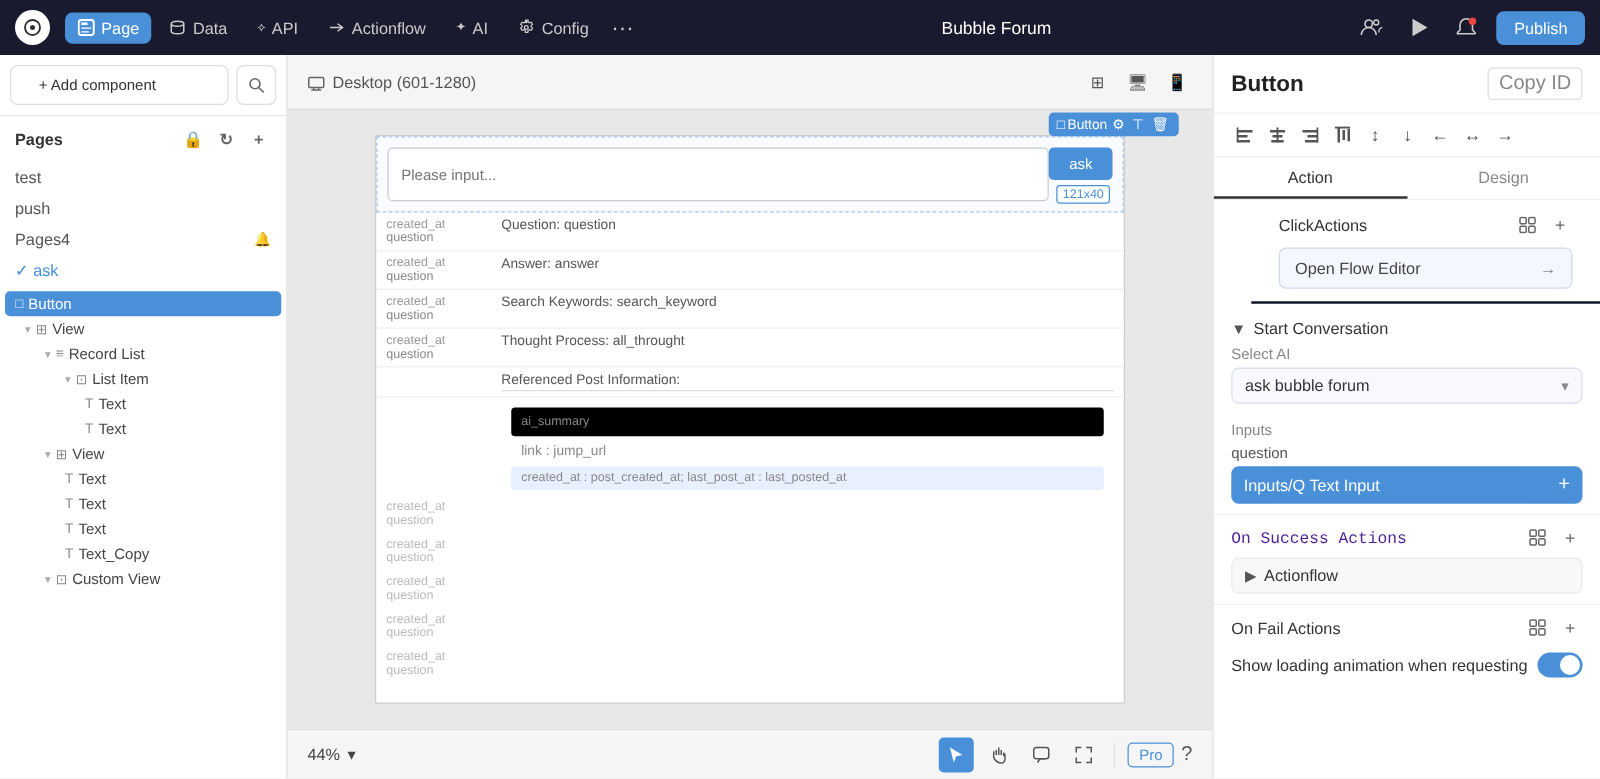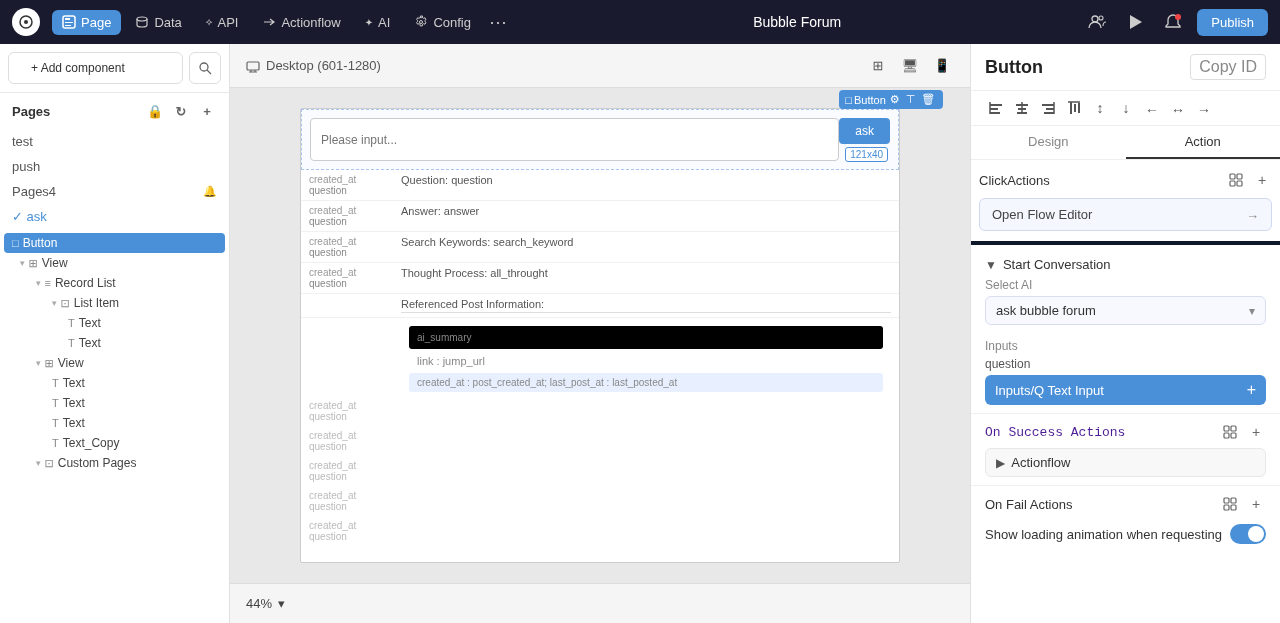--- a/index.html
+++ b/index.html
@@ -81,21 +81,21 @@
     
     .right-panel { width: 310px; background: #fff; border-left: 1px solid #e0e0e0; display: flex; flex-direction: column; flex-shrink: 0; overflow-y: auto; }
     .right-panel-header { padding: 10px 14px; display: flex; align-items: center; justify-content: space-between; border-bottom: 1px solid #eee; }
     .right-panel-title { font-size: 18px; font-weight: 600; color: #222; }
     .copy-id-btn { font-size: 16px; color: #888; cursor: pointer; border: 1px solid #ddd; border-radius: 4px; padding: 3px 8px; }
     .align-tools { display: flex; gap: 4px; padding: 6px 14px; border-bottom: 1px solid #eee; }
     .align-tool { width: 22px; height: 22px; display: flex; align-items: center; justify-content: center; cursor: pointer; color: #555; border-radius: 3px; font-size: 14px; }
     .tab-row { display: flex; border-bottom: 1px solid #eee; }
     .tab-btn { flex: 1; padding: 8px; text-align: center; font-size: 13px; cursor: pointer; color: #888; border-bottom: 2px solid transparent; }
     .tab-btn.active { color: #333; border-bottom: 2px solid #333; font-weight: 500; }
-    .section { padding: 10px 8px; border-bottom: 4px solid #0f172a; }
+    .section { padding: 10px 22px; border-bottom: 2px solid #0f172a; margin-left: 30px; }
     .section-header { display: flex; align-items: center; justify-content: space-between; margin-bottom: 8px; }
     .section-title { font-size: 13px; font-weight: 500; color: #333; }
     .section-icons { display: flex; gap: 6px; }
     .section-icon { width: 20px; height: 20px; display: flex; align-items: center; justify-content: center; cursor: pointer; color: #666; font-size: 14px; border-radius: 3px; }
     .flow-editor-row { display: flex; align-items: center; justify-content: space-between; background: #f5f7ff; border: 1px solid #d0d8f0; border-radius: 6px; padding: 8px 12px; cursor: pointer; }
     .flow-editor-label { font-size: 13px; color: #444; }
     .start-conv-row { display: flex; align-items: center; gap: 6px; padding: 6px 0; }
     .start-conv-arrow { color: #555; font-size: 12px; }
     .start-conv-label { font-size: 13px; color: #333; font-weight: 500; }
     .field-label { font-size: 12px; color: #888; margin-bottom: 4px; }
@@ -272,21 +272,21 @@
         <span class="tree-icon" style="font-size:11px;">T</span>
         <span>Text</span>
       </div>
       <div class="tree-item tree-indent-3">
         <span class="tree-icon" style="font-size:11px;">T</span>
         <span>Text_Copy</span>
       </div>
       <div class="tree-item tree-indent-2">
         <span class="chevron">▾</span>
         <span class="tree-icon">⊡</span>
-        <span>Custom Pages</span>
+        <span>Custom View</span>
       </div>
     </div>
   </div>
 
   <div class="canvas-area">
     <div class="canvas-toolbar">
       <div class="canvas-viewport-label">
         <svg width="14" height="14" viewBox="0 0 14 14">
             <rect x="1" y="3" width="12" height="8" rx="1" fill="none" stroke="#666" stroke-width="1.2"></rect>
             <path d="M5 11v2M9 11v2M3 13h8" stroke="#666" stroke-width="1.1"></path>
@@ -404,20 +404,46 @@
           </div>
         </div>
       </div>
     </div>
 
     <div class="canvas-bottom-bar">
       <div class="canvas-zoom">
         <span>44%</span>
         <span>▾</span>
       </div>
+      <div class="bottom-tools">
+        <div class="bottom-tool-icon active">
+          <svg width="16" height="16" viewBox="0 0 16 16">
+              <path d="M3 2l10 6-5 1-2 5z" fill="white"></path>
+            </svg>
+        </div>
+        <div class="bottom-tool-icon">
+          <svg width="16" height="16" viewBox="0 0 16 16">
+              <path d="M8 2v6M6 4v4M4 5v3M10 4v4M12 6v3M4 8s-1 4 4 6 5-3 5-3V7" fill="none" stroke="#555" stroke-width="1.2"></path>
+            </svg>
+        </div>
+        <div class="bottom-tool-icon">
+          <svg width="16" height="16" viewBox="0 0 16 16">
+              <rect x="2" y="2" width="12" height="9" rx="2" fill="none" stroke="#555" stroke-width="1.2"></rect>
+              <path d="M5 14l2-3h4" fill="none" stroke="#555" stroke-width="1.2"></path>
+            </svg>
+        </div>
+        <div class="bottom-tool-icon">
+          <svg width="16" height="16" viewBox="0 0 16 16">
+              <path d="M2 6V2h4M14 6V2h-4M2 10v4h4M14 10v4h-4" fill="none" stroke="#555" stroke-width="1.2"></path>
+            </svg>
+        </div>
+        <div class="bottom-divider"></div>
+        <span class="pro-badge">Pro</span>
+        <span class="help-icon">?</span>
+      </div>
     </div>
   </div>
 
   <div class="right-panel">
     <div class="right-panel-header">
       <span class="right-panel-title">Button</span>
       <span class="copy-id-btn">Copy ID</span>
     </div>
 
     <div class="align-tools">
@@ -454,25 +480,25 @@
           </svg>
       </div>
       <div class="align-tool">↕</div>
       <div class="align-tool">↓</div>
       <div class="align-tool">←</div>
       <div class="align-tool">↔</div>
       <div class="align-tool">→</div>
     </div>
 
     <div class="tab-row">
+      <div class="tab-btn active">
+        <span>Action</span>
+      </div>
       <div class="tab-btn">
         <span>Design</span>
-      </div>
-      <div class="tab-btn active">
-        <span>Action</span>
       </div>
     </div>
 
     <div class="section">
       <div class="section-header">
         <span class="section-title">ClickActions</span>
         <div class="section-icons">
           <div class="section-icon">
             <svg width="14" height="14" viewBox="0 0 14 14">
                 <rect x="1" y="1" width="5" height="5" rx="1" fill="none" stroke="#666" stroke-width="1.2"></rect>

